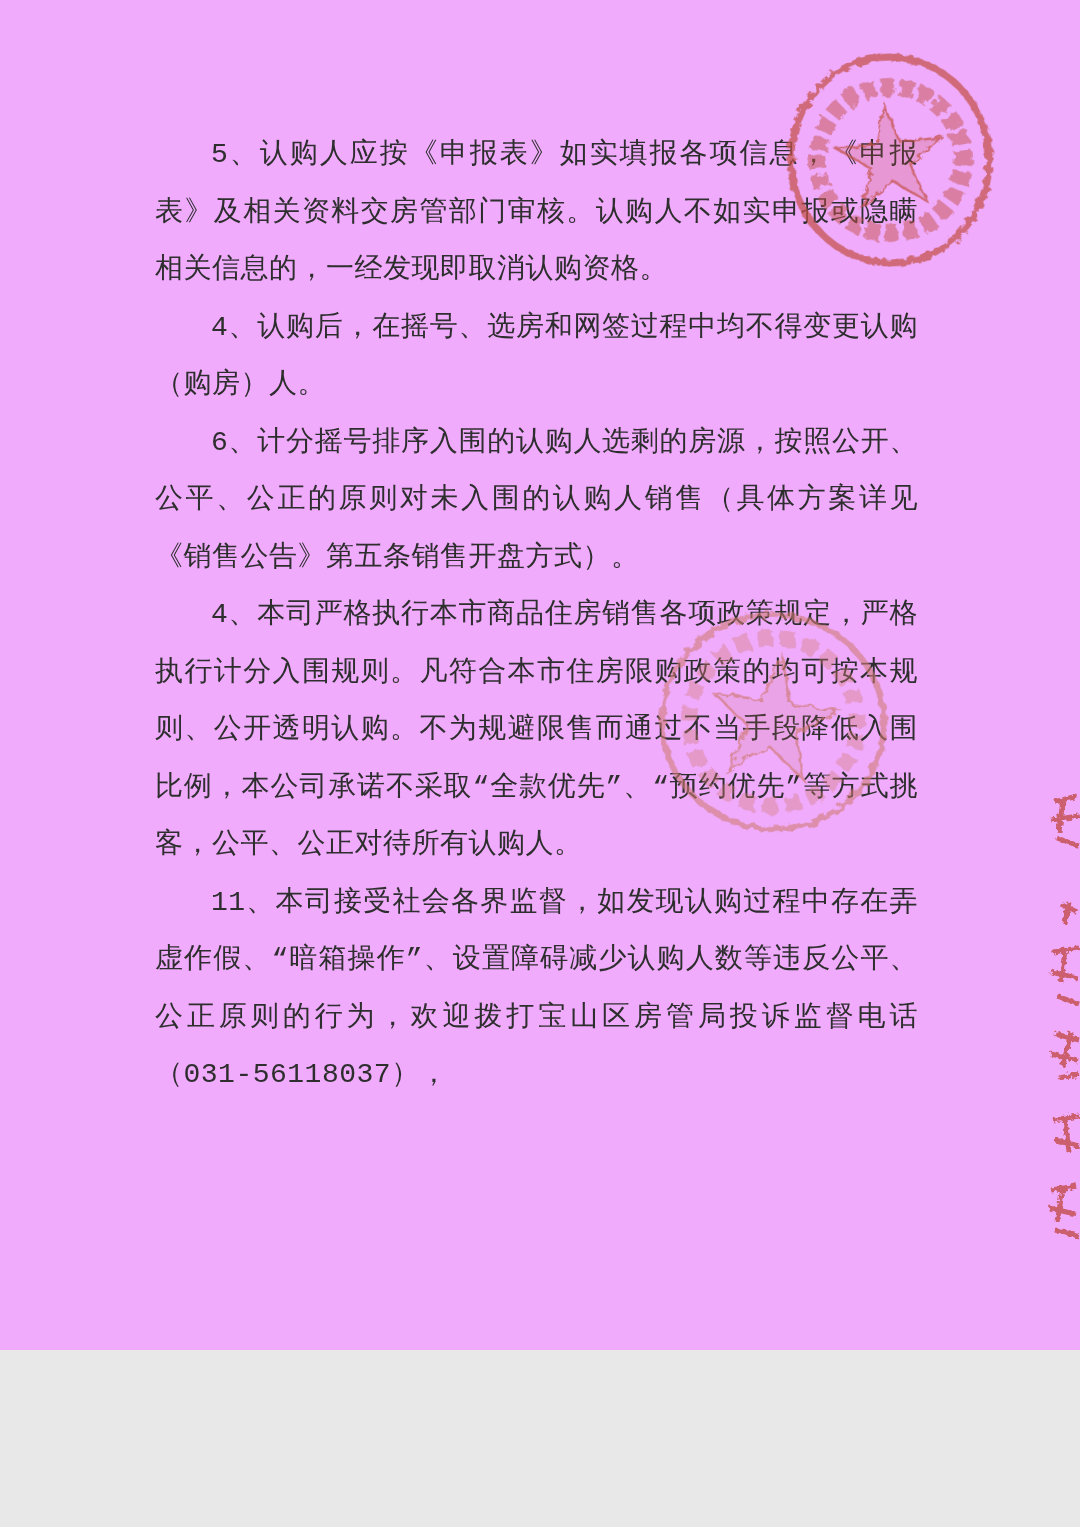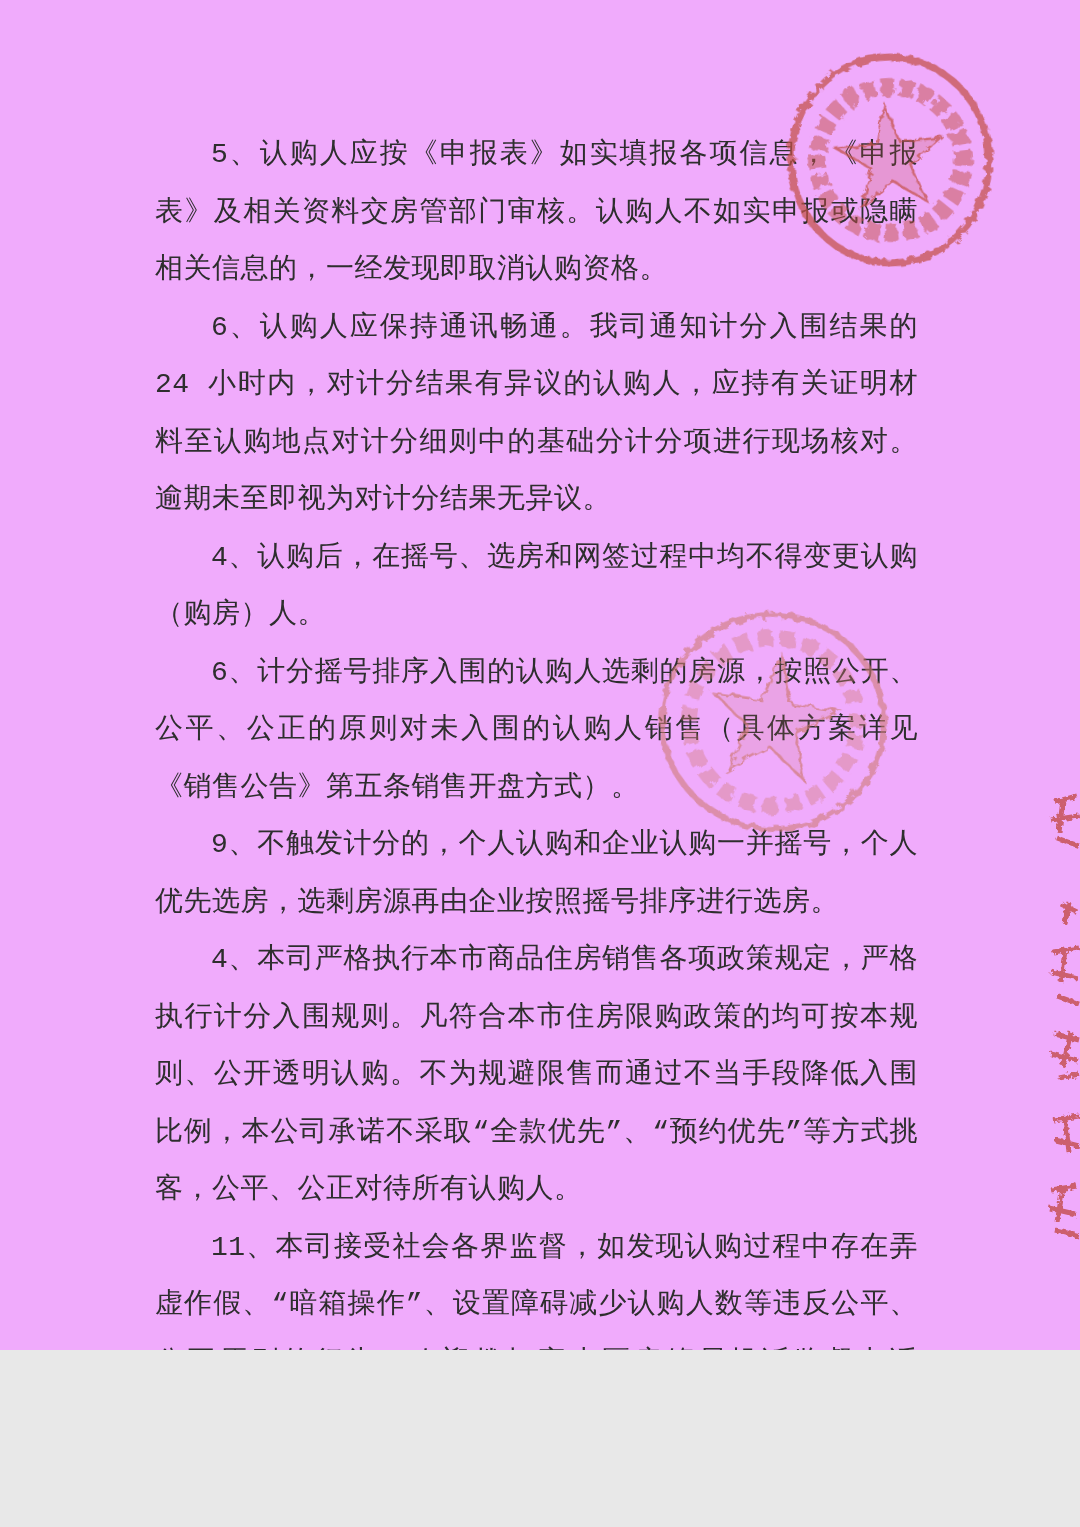--- a/index.html
+++ b/index.html
@@ -41,26 +41,24 @@
   .seal-middle { left: 656px; top: 605px; }
   .edge-frags  { left: 1035px; top: 782px; }
 </style>
 </head>
 <body>
 
 <div class="page">
 
   <div class="doc-text">
     <p>5、认购人应按《申报表》如实填报各项信息，《申报表》及相关资料交房管部门审核。认购人不如实申报或隐瞒相关信息的，一经发现即取消认购资格。</p>
-    <p>6、认购人应保持通讯畅通。我司通知计分入围结果的 24 小时内，对计分结果有异议的认购人，应持有关证明材料至认购地点对计分细则中的基础分计分项进行现场核对。逾期未至即视为对计分结果无异议。</p>
     <p>4、认购后，在摇号、选房和网签过程中均不得变更认购（购房）人。</p>
     <p>6、计分摇号排序入围的认购人选剩的房源，按照公开、公平、公正的原则对未入围的认购人销售（具体方案详见《销售公告》第五条销售开盘方式）。</p>
-    <p>9、不触发计分的，个人认购和企业认购一并摇号，个人优先选房，选剩房源再由企业按照摇号排序进行选房。</p>
     <p>4、本司严格执行本市商品住房销售各项政策规定，严格执行计分入围规则。凡符合本市住房限购政策的均可按本规则、公开透明认购。不为规避限售而通过不当手段降低入围比例，本公司承诺不采取“全款优先”、“预约优先”等方式挑客，公平、公正对待所有认购人。</p>
-    <p>11、本司接受社会各界监督，如发现认购过程中存在弄虚作假、“暗箱操作”、设置障碍减少认购人数等违反公平、公正原则的行为，欢迎拨打宝山区房管局投诉监督电话（021-28389613），</p>
+    <p>11、本司接受社会各界监督，如发现认购过程中存在弄虚作假、“暗箱操作”、设置障碍减少认购人数等违反公平、公正原则的行为，欢迎拨打宝山区房管局投诉监督电话（031-56118037），</p>
   </div>
 
   <div class="page-number">5</div>
 
   <svg class="seal seal-top" width="214" height="220" viewBox="-107 -110 214 220">
     <defs>
       <filter id="rough1" x="-25%" y="-25%" width="150%" height="150%">
         <feTurbulence type="fractalNoise" baseFrequency="0.14" numOctaves="2" seed="7" result="n"></feTurbulence>
         <feDisplacementMap in="SourceGraphic" in2="n" scale="8"></feDisplacementMap>
       </filter>

